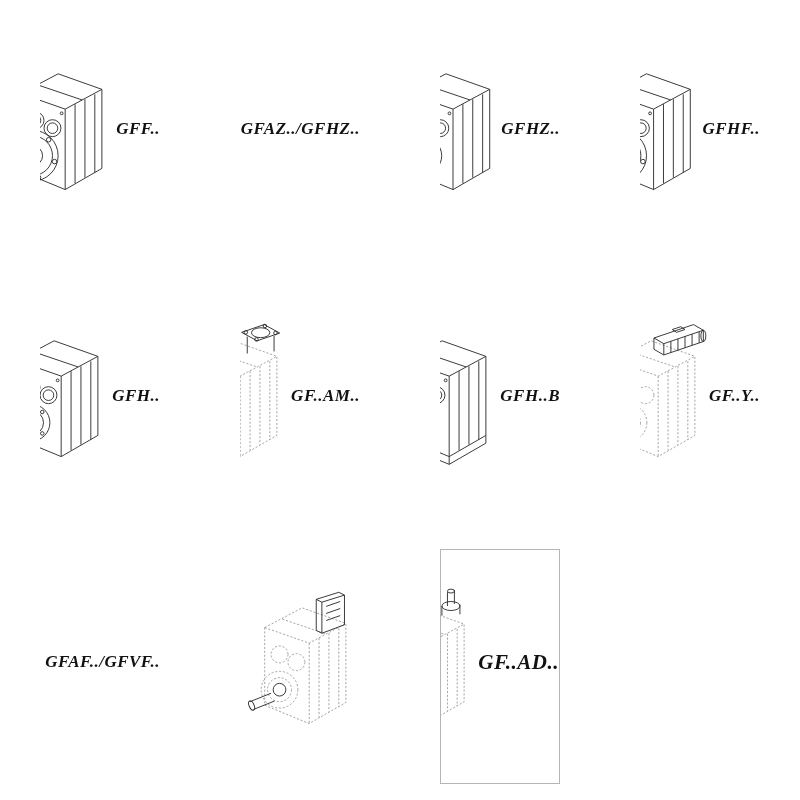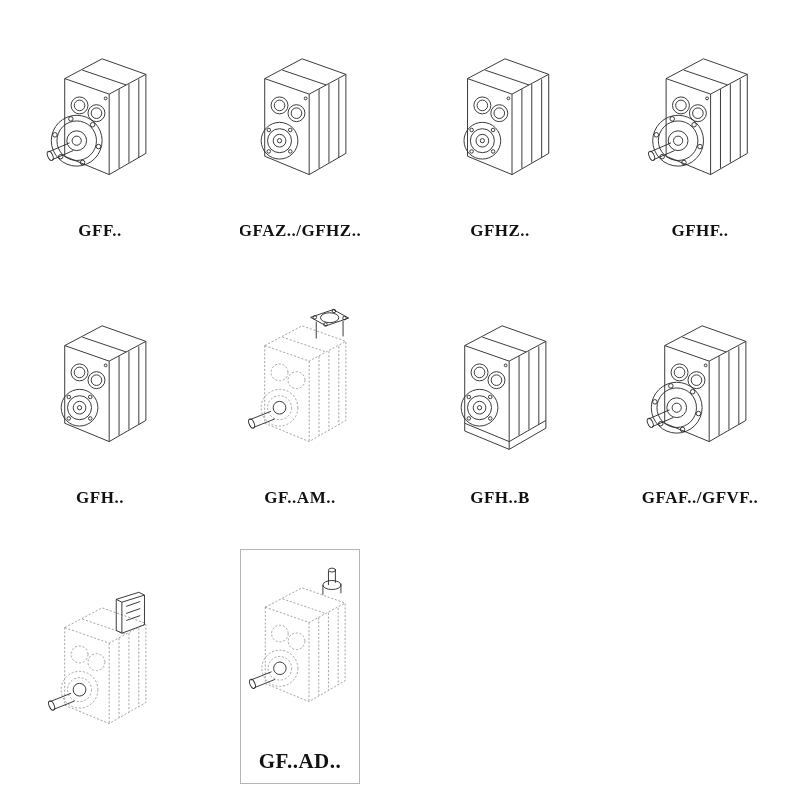--- a/index.html
+++ b/index.html
@@ -2,22 +2,22 @@
 <html><head>
 <meta charset="utf-8">
 <style>
   html,body{margin:0;padding:0;background:#ffffff;}
   .page{
     width:800px;height:800px;background:#ffffff;box-sizing:border-box;
     display:grid;grid-template-columns:repeat(4,1fr);grid-template-rows:repeat(3,1fr);
     font-family:"Liberation Serif", serif;
   }
   .cell{
-    display:flex;flex-direction:column;align-items:center;justify-content:flex-end;
-    box-sizing:border-box;padding:2px 0 6px 0;overflow:hidden;
+    display:flex;flex-direction:row;align-items:center;justify-content:flex-end;
+    box-sizing:border-box;padding:2px 0 6px 0;overflow:hidden;font-style:italic;
   }
   .cell .drawing{
     flex:1;display:flex;align-items:center;justify-content:center;width:100%;
   }
   .cell svg{width:188px;height:212px;}
   .caption{
     font-weight:700;font-size:17px;letter-spacing:.5px;color:#111;
     text-align:center;line-height:1.1;padding-bottom:4px;white-space:nowrap;
   }
   .caption.big{font-size:21px;}
@@ -199,20 +199,28 @@
 
   <figure class="cell">
     <div class="drawing">
       <svg viewBox="0 0 170 230">
           <use href="#gb-bore-base"></use>
         </svg>
     </div>
     <figcaption class="caption">GFH..B</figcaption>
   </figure>
 
+  <figure class="cell">
+    <div class="drawing">
+      <svg viewBox="0 0 170 230">
+          <use href="#gb-dash-motor"></use>
+        </svg>
+    </div>
+    <figcaption class="caption">GF..Y..</figcaption>
+  </figure>
 
   <figure class="cell">
     <div class="drawing">
       <svg viewBox="0 0 170 230">
           <use href="#gb-flange"></use>
         </svg>
     </div>
     <figcaption class="caption">GFAF../GFVF..</figcaption>
   </figure>
 

